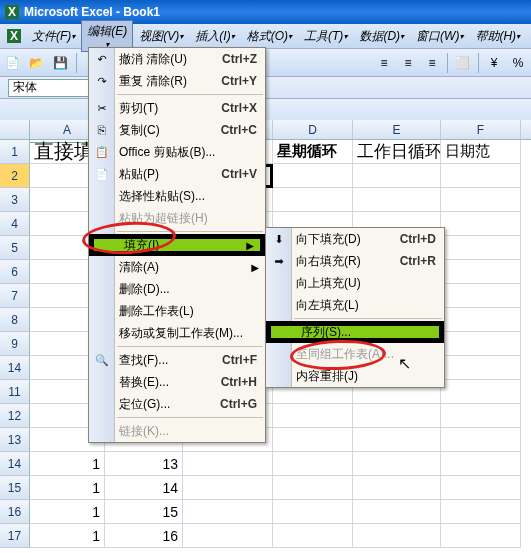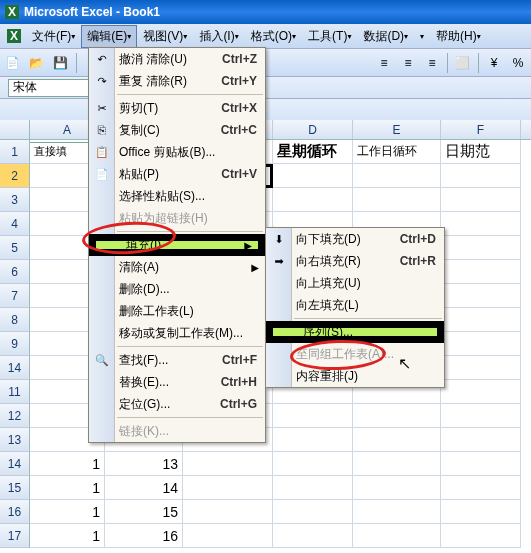--- a/index.html
+++ b/index.html
@@ -1,21 +1,21 @@
 <!DOCTYPE html>
 <html><head>
 <meta charset="utf-8">
 <style>
 * { margin: 0; padding: 0; box-sizing: border-box; font-family: "SimSun", Arial, sans-serif; font-size: 12px; }
 body { width: 531px; height: 553px; overflow: hidden; background: #fff; }
 .titlebar { height: 24px; background: linear-gradient(#0a5fc4,#2a80e8 50%,#0a5fc4); display: flex; align-items: center; padding: 0 4px; color: #fff; font-weight: bold; }
 .titlebar-icon { width: 16px; height: 16px; margin-right: 4px; display:inline-flex;align-items:center;justify-content:center;}
 .menubar { height: 24px; background: linear-gradient(#dfeaf7,#c5d9f3); display: flex; align-items: center; padding: 0 2px; }
-.menuitem { padding: 3px 6px; cursor: pointer; display:flex;align-items:center;gap:0;}
-.menuitem.active { background: #b6c8e4; border: 1px solid #5a7bb0; padding: 2px 5px; }
+.menuitem { padding: 3px 6px; cursor: pointer; display:flex;align-items:center;gap:0;font-style:italic;}
+.menuitem.active { background: #b6c8e4; border: 1px solid #5a7bb0; padding: 2px 5px; flex-direction: column; }
 .dropdown-arrow{font-size:8px;}
 .toolbar { height: 28px; background: linear-gradient(#e7f0fb,#c9dcf5); display: flex; align-items: center; padding: 0 2px; border-top: 1px solid #aac; gap:2px;}
 .toolbar-btn { width: 22px; height: 22px; display: flex; align-items: center; justify-content: center; cursor: pointer; border:1px solid transparent;}
 .toolbar-sep { width: 1px; height: 20px; background: #9ab; margin: 0 2px; }
 .formula-row { height: 22px; background: linear-gradient(#e7f0fb,#d5e4f7); display: flex; align-items: center; border-top: 1px solid #aac; }
 .font-box { width: 85px; height: 18px; background: #fff; border: 1px solid #7a9; margin-left: 8px; padding: 0 4px; display:flex;align-items:center;}
 .name-box-row{height:22px;background:linear-gradient(#e7f0fb,#d5e4f7);display:flex;align-items:center;border-top:1px solid #aac;}
 .name-box{width:85px;height:18px;background:#fff;border:1px solid #7a9;margin-left:8px;padding:0 4px;display:flex;align-items:center;justify-content:center;margin-top:48px;}
 .sheet-area { position: relative; }
 .col-headers { height: 20px; display: flex; background: linear-gradient(#f2f6fc,#d7e3f3); border-bottom: 1px solid #9bb; }
@@ -25,21 +25,21 @@
 .row { display: flex; height: 24px; }
 .row-header { width: 30px; background: linear-gradient(#f2f6fc,#d7e3f3); border-right: 1px solid #9bb; border-bottom: 1px solid #c1cdde; display: flex; align-items: center; justify-content: center; color: #1a3d6e; }
 .row-header.active{background:#ffd66a;}
 .cell { border-right: 1px solid #d0d8e4; border-bottom: 1px solid #d0d8e4; display: flex; align-items: center; padding: 0 4px; font-size: 14px; overflow:hidden;white-space:nowrap;}
 .cell.right{justify-content:flex-end;}
 .cell.active{border:3px solid #000;}
 .context-menu { position: absolute; background: #f9f6f0; border: 1px solid #8a8378; box-shadow: 2px 2px 3px rgba(0,0,0,0.3); }
 .context-menu.main { left: 88px; top: 47px; width: 178px; }
 .menu-icon-col { position: absolute; left: 0; top: 0; bottom: 0; width: 26px; background: linear-gradient(90deg,#e9eff8,#d4dff0); border-right:1px solid #c5c0b6;}
 .menu-row { height: 22px; display: flex; align-items: center; position: relative; padding-left: 30px; cursor: pointer; }
-.menu-row.hover { background: #bef264; border: 7px solid #000000; }
+.menu-row.hover { background: #84cc16; border: 5px solid #000000; }
 .menu-row .label { flex: 1; }
 .menu-row .shortcut { margin-right: 8px; color: #333; font-weight: bold; }
 .menu-row .arrow { position: absolute; right: 6px; font-size: 10px; }
 .menu-row .icon { position: absolute; left: 4px; width: 18px; height: 18px; display:flex;align-items:center;justify-content:center;font-size:11px;}
 .menu-sep { height: 1px; background: #c5c0b6; margin: 2px 2px 2px 28px; }
 .menu-row.disabled{color:#999;}
 .submenu { left: 265px; top: 227px; width: 180px; }
 .red-circle{position:absolute;border:3px solid #d22;border-radius:50%;pointer-events:none;}
 .circle1{left:82px;top:222px;width:94px;height:32px;transform:rotate(-3deg);}
 .circle2{left:290px;top:340px;width:96px;height:30px;transform:rotate(-2deg);}
@@ -87,20 +87,21 @@
     </span>
   <span class="menuitem">
       <span>工具(T)</span>
       <span class="dropdown-arrow">▾</span>
     </span>
   <span class="menuitem">
       <span>数据(D)</span>
       <span class="dropdown-arrow">▾</span>
     </span>
   <span class="menuitem">
+      <span>窗口(W)</span>
       <span class="dropdown-arrow">▾</span>
     </span>
   <span class="menuitem">
       <span>帮助(H)</span>
       <span class="dropdown-arrow">▾</span>
     </span>
 </div>
 
 <div class="toolbar">
   <span class="toolbar-btn">📄</span>
@@ -136,25 +137,25 @@
     <div class="col-header col-A">A</div>
     <div class="col-header col-B">B</div>
     <div class="col-header col-C">C</div>
     <div class="col-header col-D">D</div>
     <div class="col-header col-E">E</div>
     <div class="col-header col-F">F</div>
   </div>
   <div id="rows">
       <div class="row">
         <div class="row-header">1</div>
-        <div class="cell col-A" style="font-size: 11px;">直接填</div>
+        <div class="cell col-A" style="font-size: 20px;">直接填</div>
         <div class="cell col-B"></div>
         <div class="cell col-C"></div>
         <div class="cell col-D" style="font-size: 15px; font-weight: bold;">星期循环</div>
-        <div class="cell col-E" style="font-size: 12px;">工作日循环</div>
+        <div class="cell col-E" style="font-size: 17px;">工作日循环</div>
         <div class="cell col-F" style="font-size: 15px;">日期范</div>
       </div>
       <div class="row">
         <div class="row-header active">2</div>
         <div class="cell col-A"></div>
         <div class="cell col-B"></div>
         <div class="cell col-C active"></div>
         <div class="cell col-D"></div>
         <div class="cell col-E"></div>
         <div class="cell col-F"></div>

